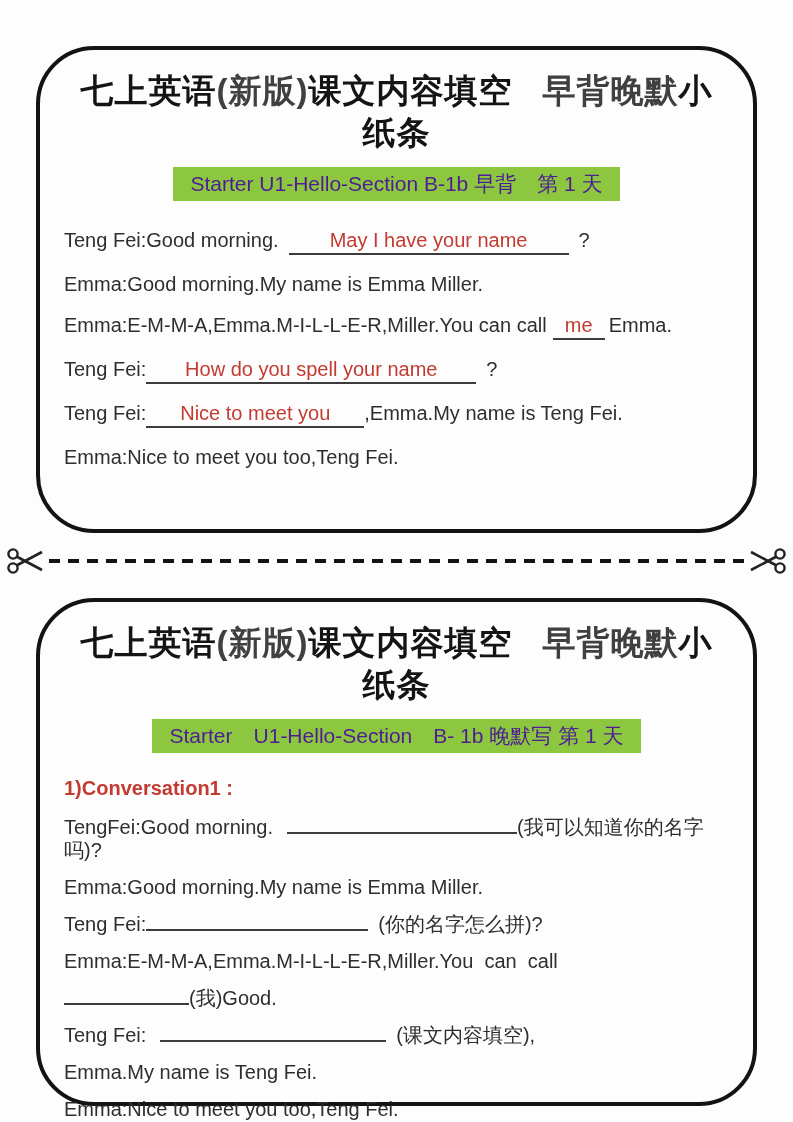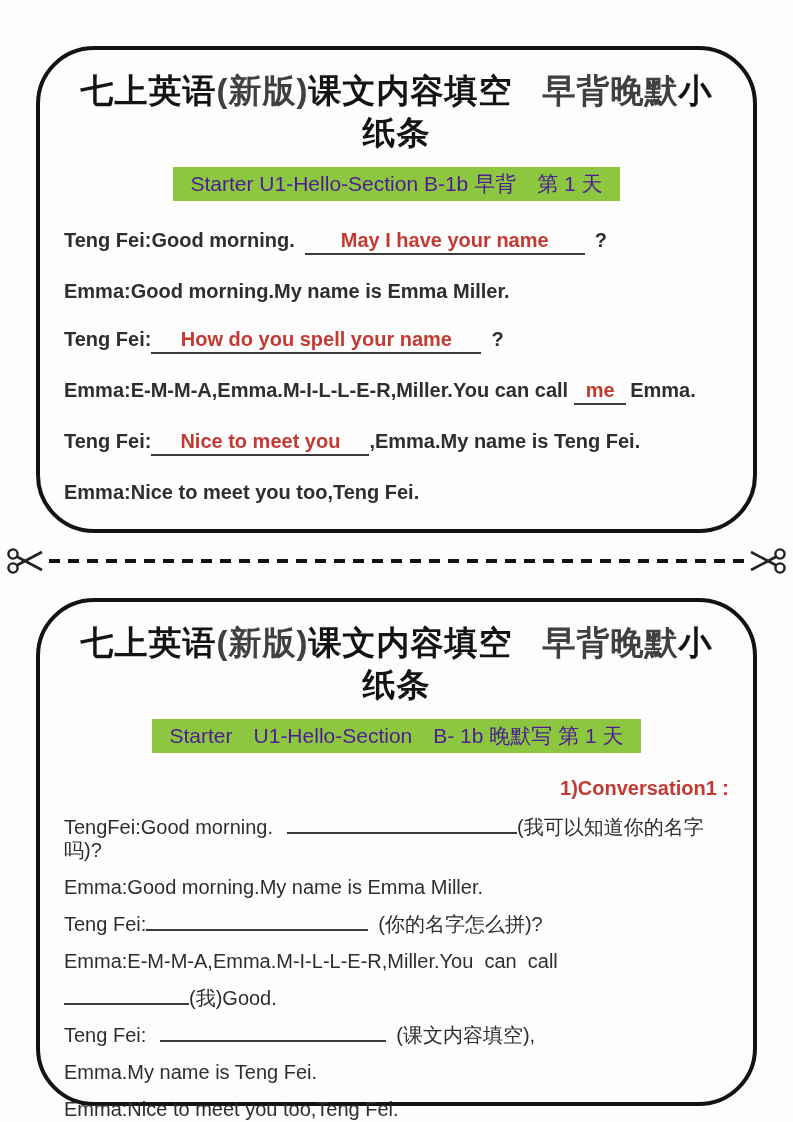--- a/index.html
+++ b/index.html
@@ -48,25 +48,25 @@
 
   .heading {
     color:#c23a31;
     font-weight:bold;
     font-size:20px;
     margin-top:27px;
     white-space:pre-wrap;
   }
   #card-morning .heading { margin-left:6px; }
   #card-morning .heading .num { margin-right:32px; }
-  #card-evening .heading { margin-top:24px;text-align:right; }
+  #card-evening .heading { margin-top:24px; }
 
   .dialogue { margin-top:28px; font-size:20px; }
   .line { line-height:23px; white-space:pre-wrap; }
-  #card-morning .line { margin-bottom:25px;font-weight:bold; }
+  #card-morning .line { margin-bottom:18px; }
   #card-evening .dialogue { margin-top:16px; }
   #card-evening .line { margin-bottom:14px; }
 
   .blank {
     display:inline-block;
     border-bottom:2px solid #3c3c3c;
     text-align:center;
     vertical-align:baseline;
     padding-bottom:1px;
   }
@@ -103,23 +103,23 @@
     <div class="banner-wrap">
       <span class="banner">Starter U1-Hello-Section B-1b 早背　第 1 天</span>
     </div>
 
 
     <div class="dialogue">
       <div class="line"><span>Teng Fei:Good morning.</span><span class="blank w280 gl10"><span class="answer">May I have your name</span></span><span class="gl10">?</span></div>
 
       <div class="line"><span>Emma:Good morning.My name is Emma Miller.</span></div>
 
+      <div class="line"><span>Emma:E-M-M-A,Emma.M-I-L-L-E-R,Miller.You can call</span><span class="blank w52 gl6 gr4"><span class="answer">me</span></span><span>Emma.</span></div>
+
       <div class="line"><span>Teng Fei:</span><span class="blank w330"><span class="answer">How do you spell your name</span></span><span class="gl10">?</span></div>
-
-      <div class="line"><span>Emma:E-M-M-A,Emma.M-I-L-L-E-R,Miller.You can call</span><span class="blank w52 gl6 gr4"><span class="answer">me</span></span><span>Emma.</span></div>
 
       <div class="line"><span>Teng Fei:</span><span class="blank w218"><span class="answer">Nice to meet you</span></span><span>,Emma.My name is Teng Fei.</span></div>
 
       <div class="line"><span>Emma:Nice to meet you too,Teng Fei.</span></div>
     </div>
   </div>
 
   <div class="divider">
     <svg class="scissors" viewBox="0 0 40 32">
       <circle cx="7" cy="9" r="4.6" fill="none" stroke="#222" stroke-width="2.4"></circle>

